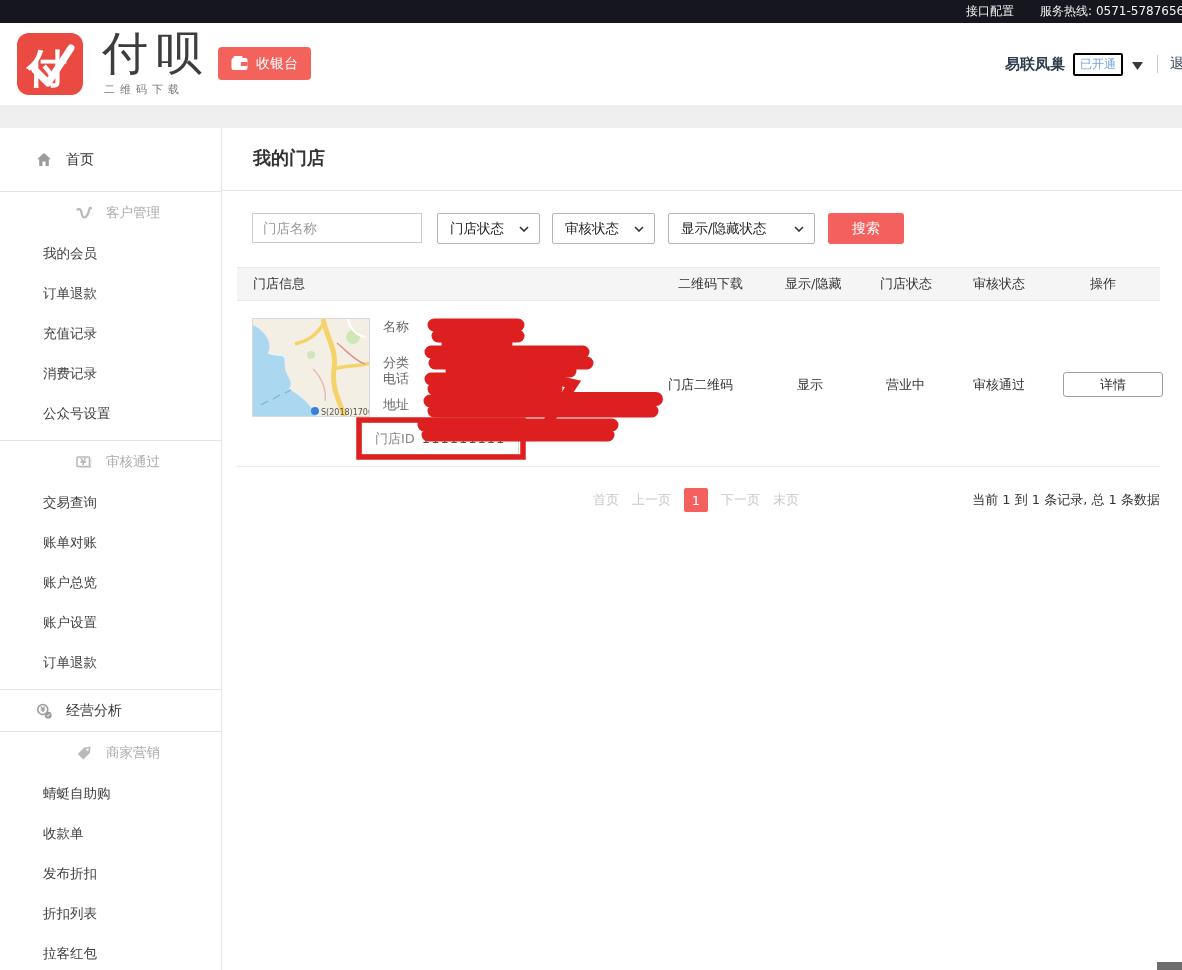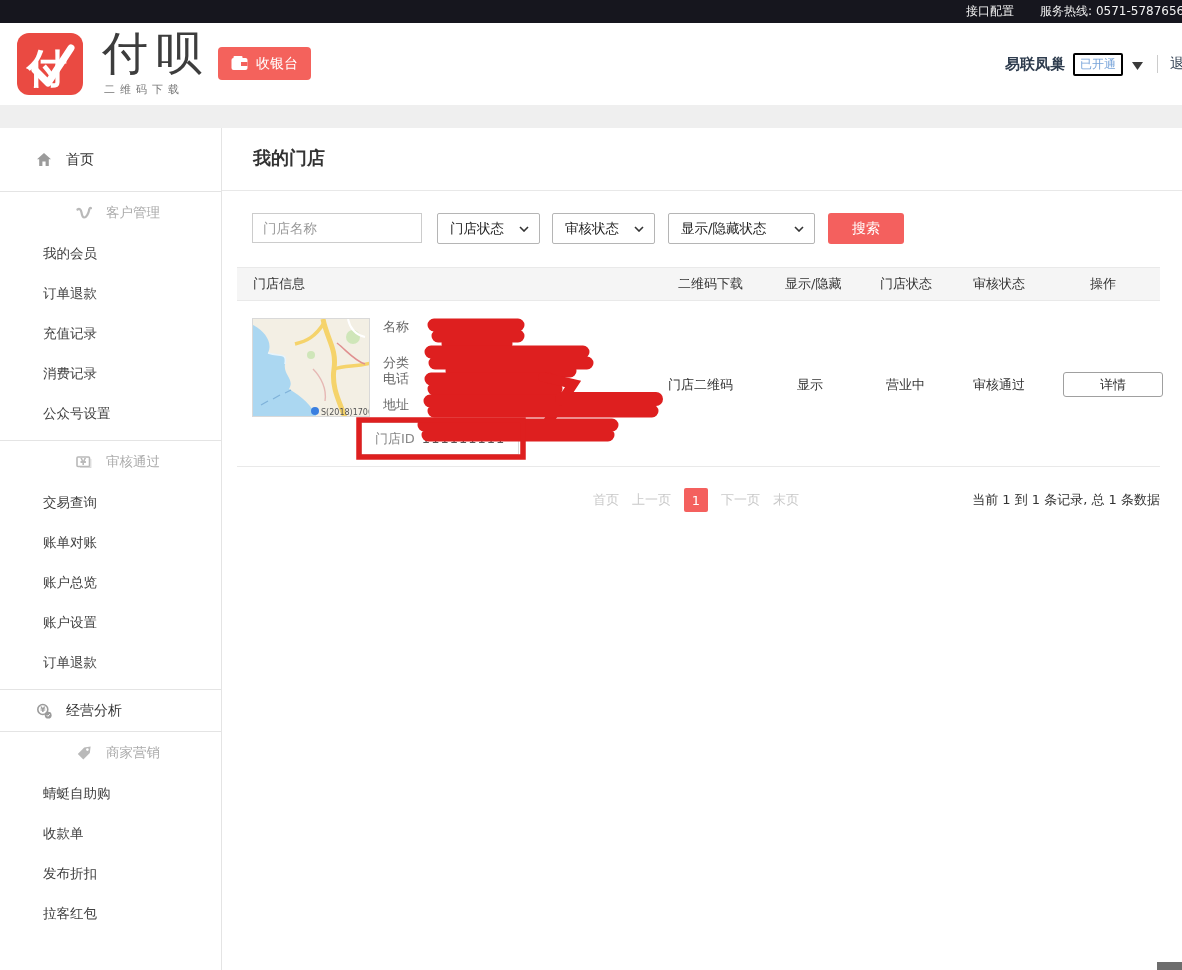--- a/index.html
+++ b/index.html
@@ -208,20 +208,21 @@
       <div class="sec-head">
         <svg class="icon16" viewBox="0 0 16 16">
           <path d="M14.6 1.4 L8.2 2.4 L1.8 9 L7.3 14.4 L13.8 7.9 Z" fill="#b9b9b9"></path>
           <circle cx="11.4" cy="4.6" r="1.3" fill="#fff"></circle>
         </svg>
         <span class="lbl">商家营销</span>
       </div>
       <div class="child">蜻蜓自助购</div>
       <div class="child">收款单</div>
       <div class="child">发布折扣</div>
+      <div class="child">折扣列表</div>
       <div class="child">拉客红包</div>
     </div>
   </aside>
 
   <main class="main">
     <h1 class="page-title">我的门店</h1>
     <div class="title-divider"></div>
 
     <div class="filters">
       <input class="store-name-input" type="text" placeholder="门店名称" style="">

